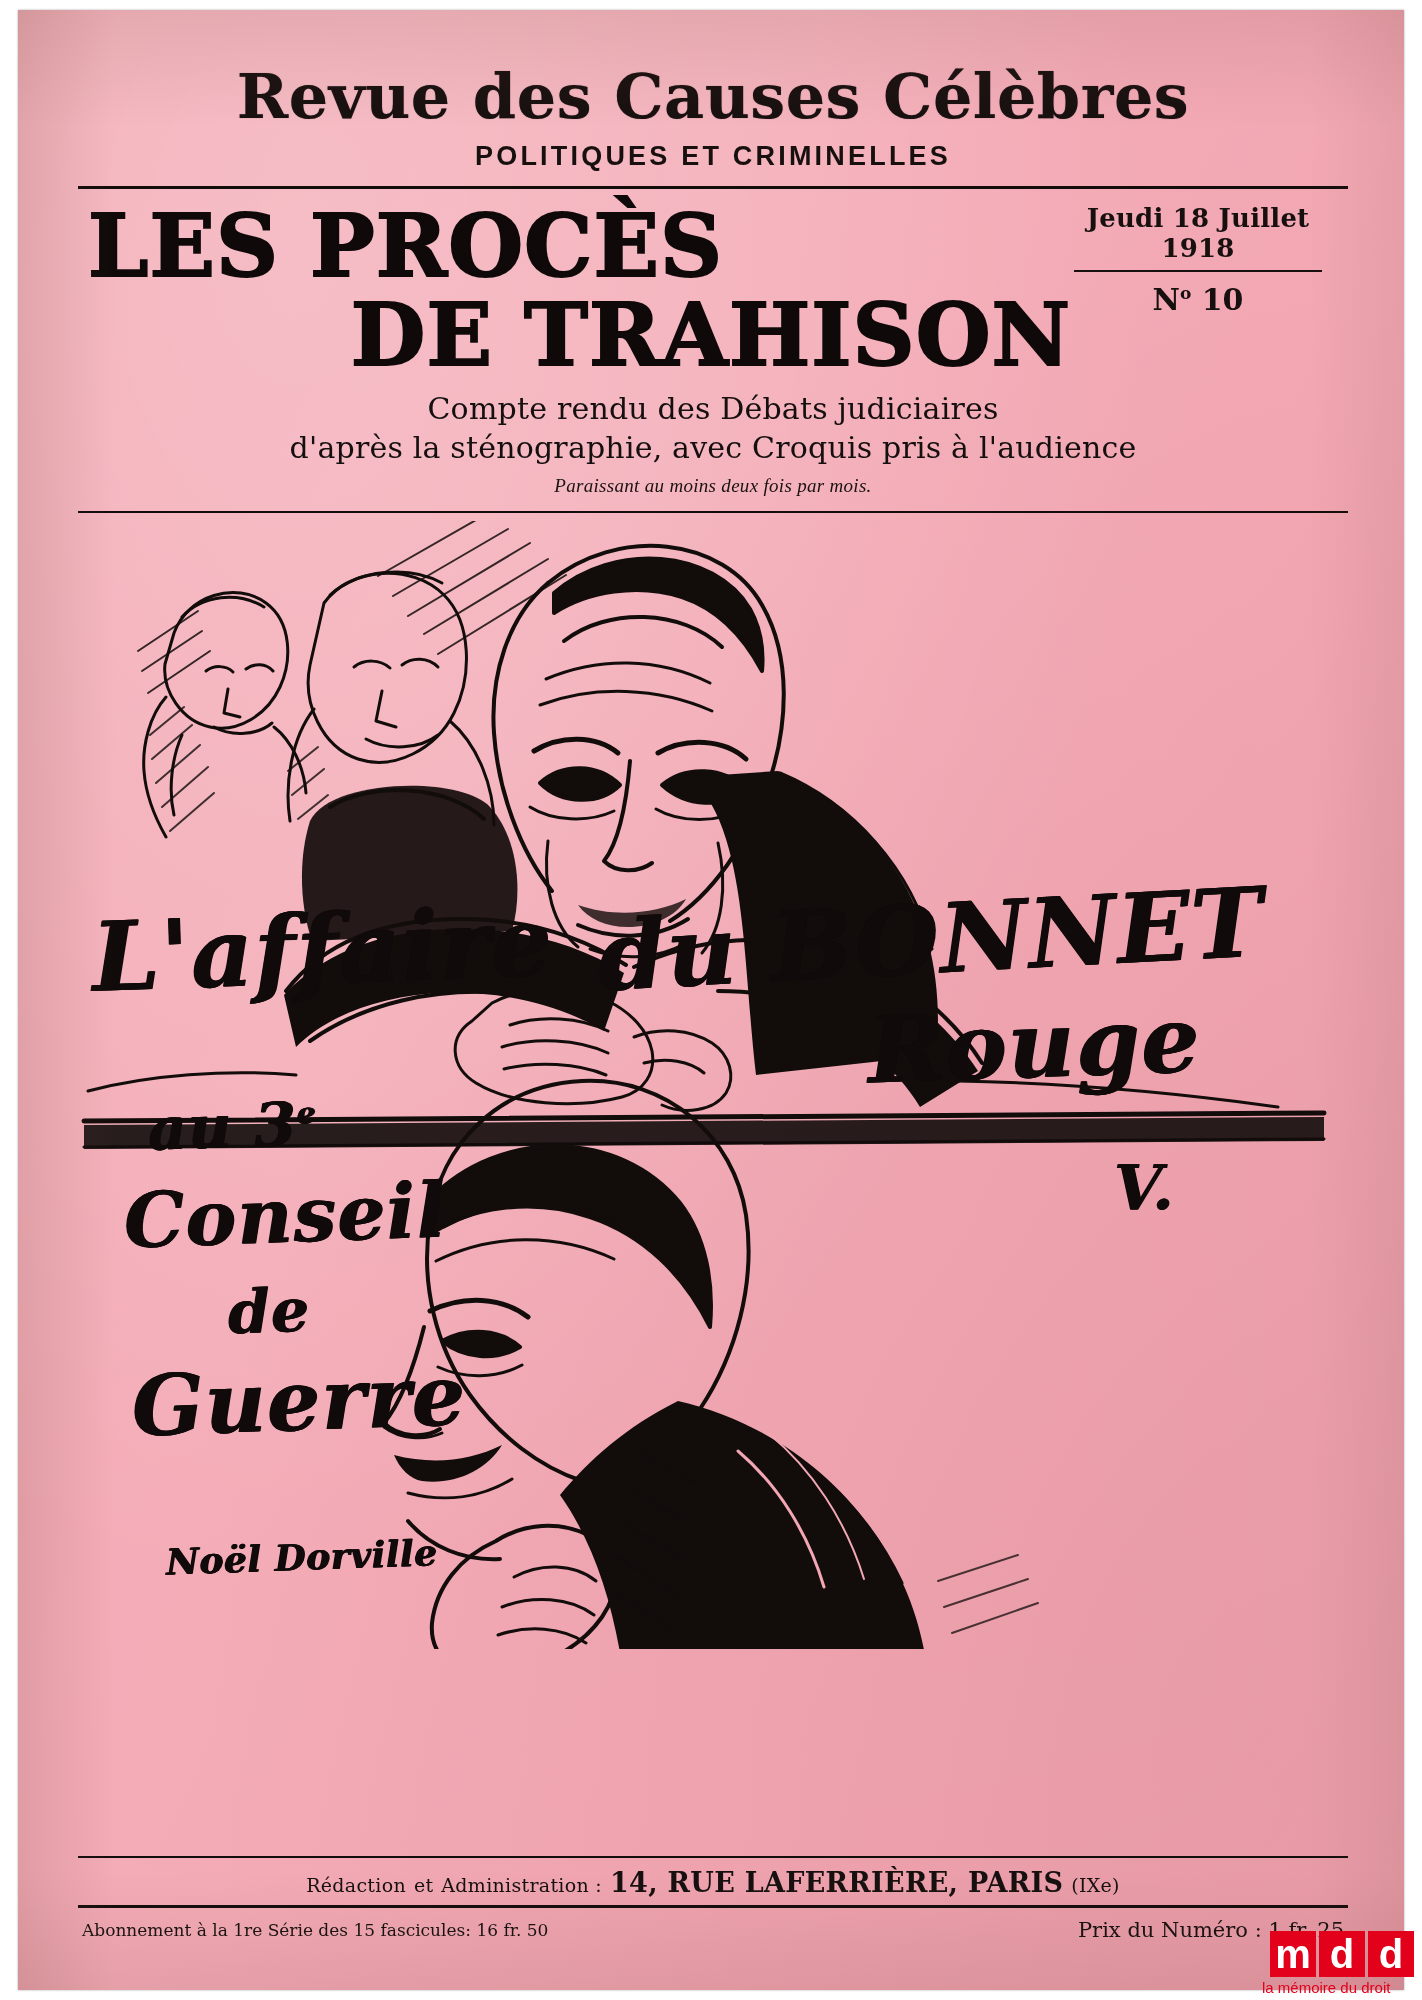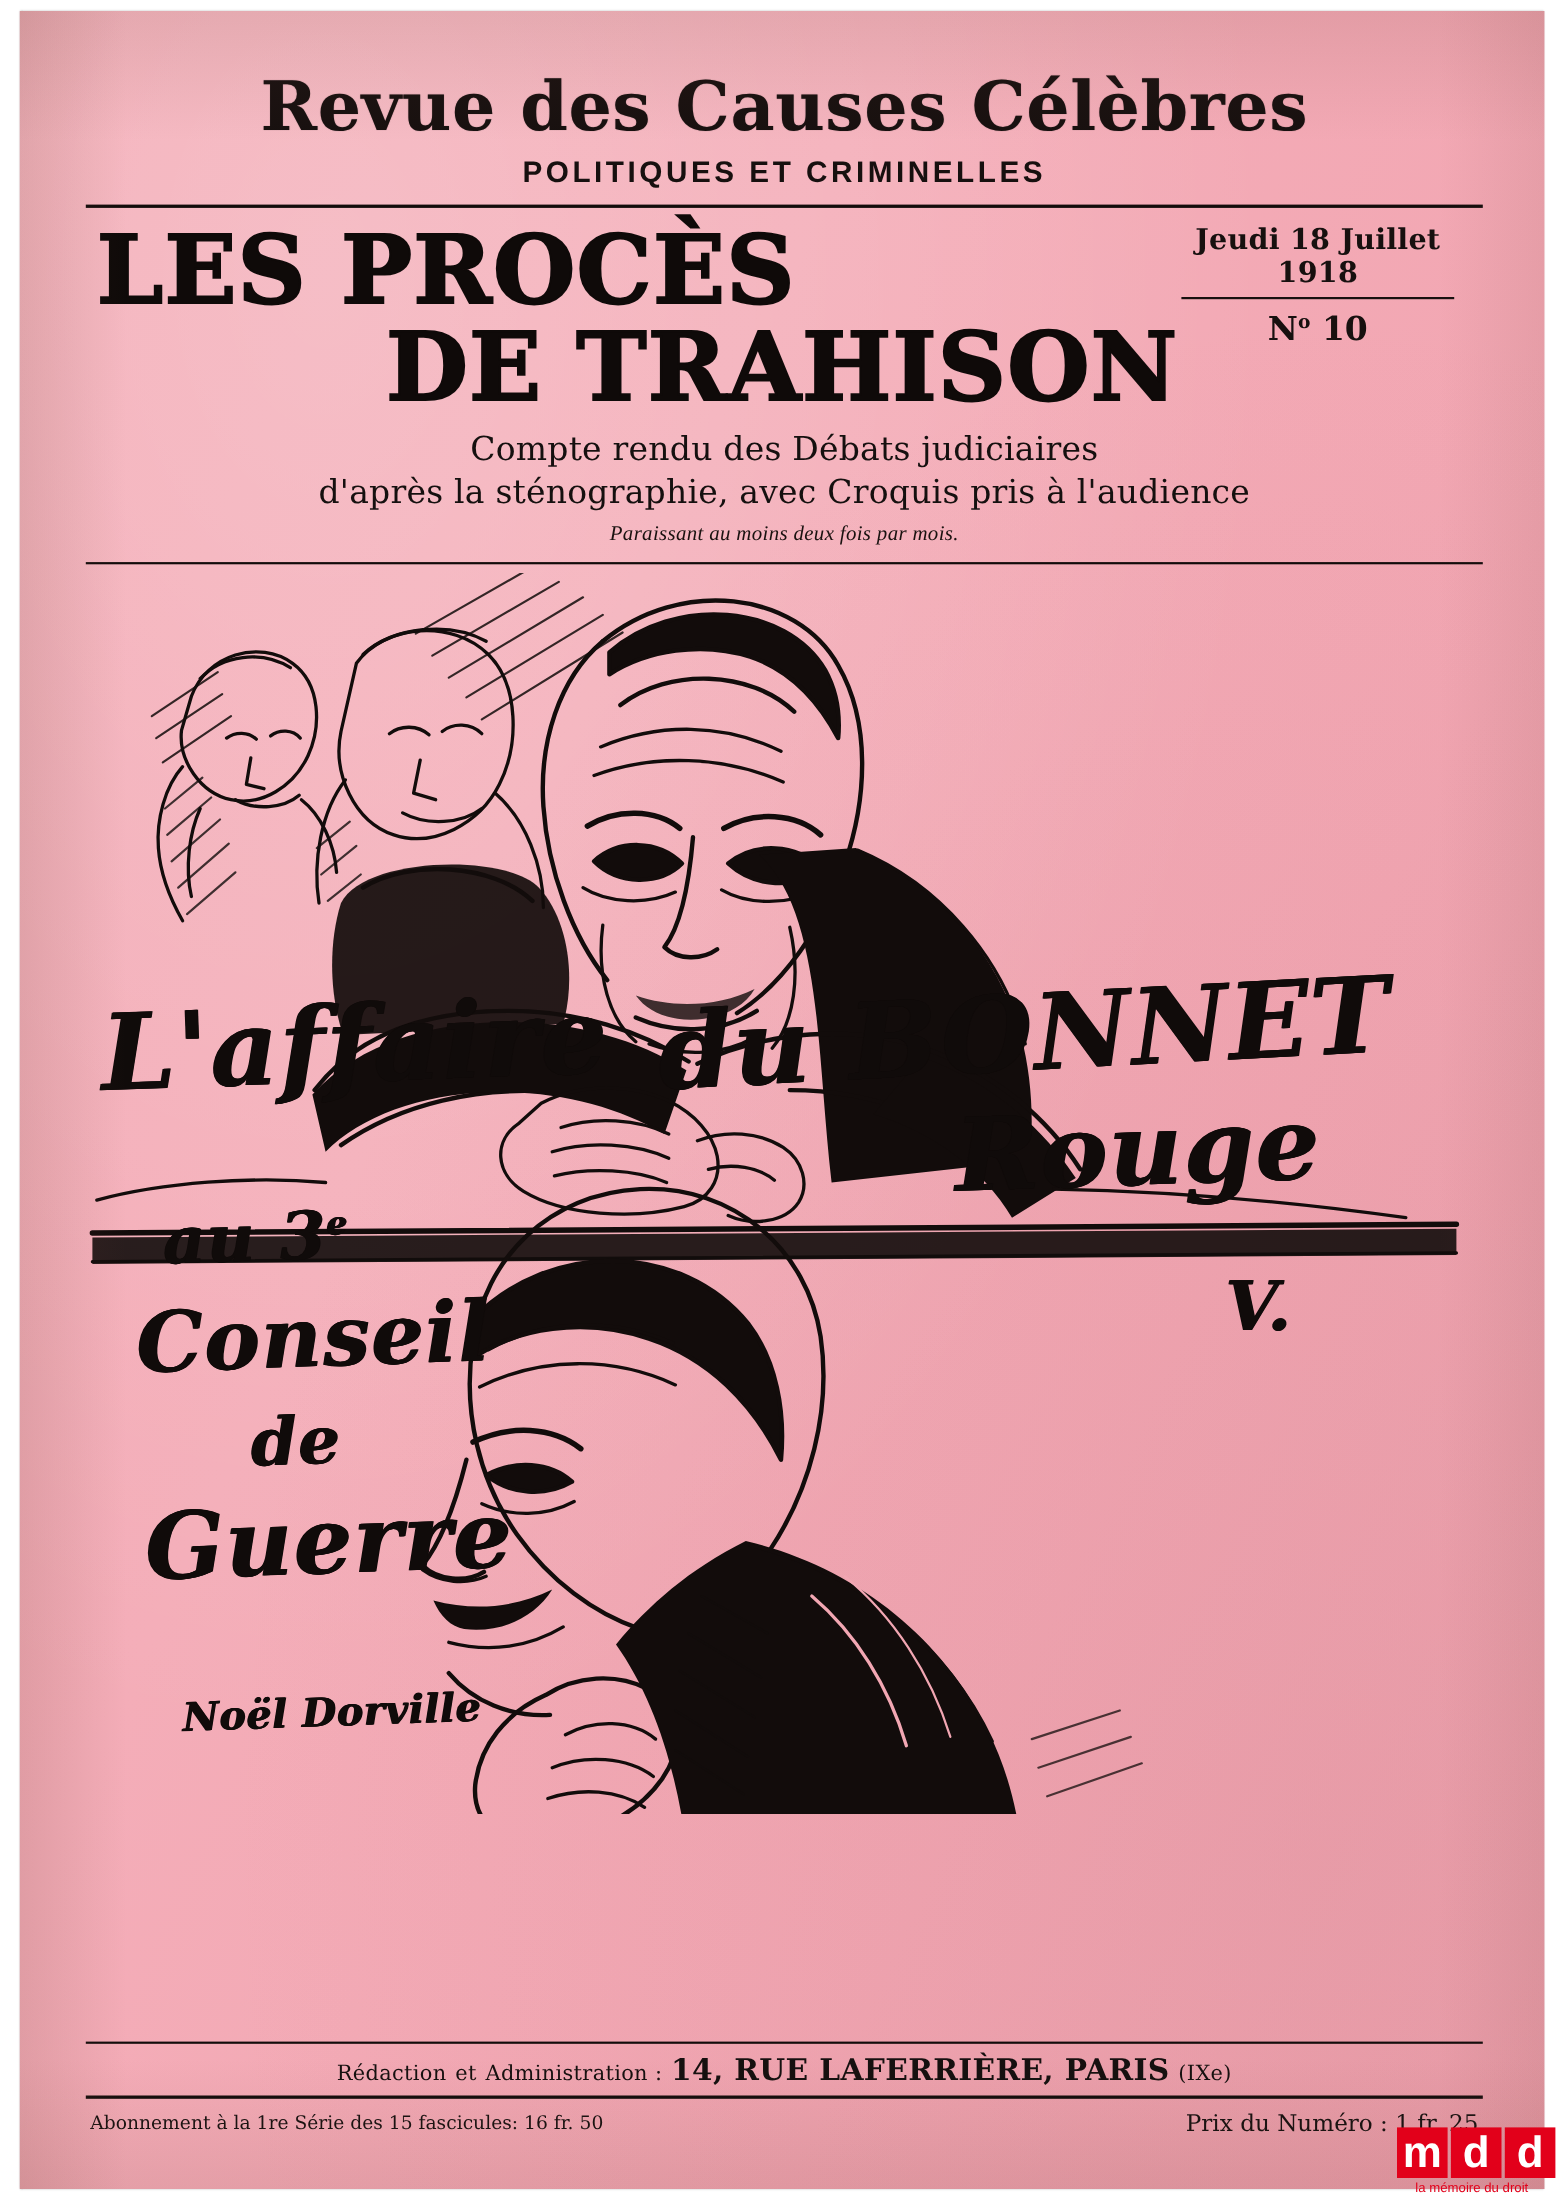--- a/index.html
+++ b/index.html
@@ -275,22 +275,22 @@
     font-weight: bold;
     font-size: 40px;
     line-height: 46px;
     width: 46px;
     height: 46px;
     text-align: center;
   }
   #logo .tag {
     color: #e2001a;
     font-family: "Liberation Sans", sans-serif;
-    font-size: 12px;
-    text-align: center;
+    font-size: 15px;
+    text-align: left;
     margin-top: 2px;
     white-space: nowrap;
     overflow: hidden;
   }
 </style>
 </head>
 <body>
 
 <div id="page">
   <div id="cover">

